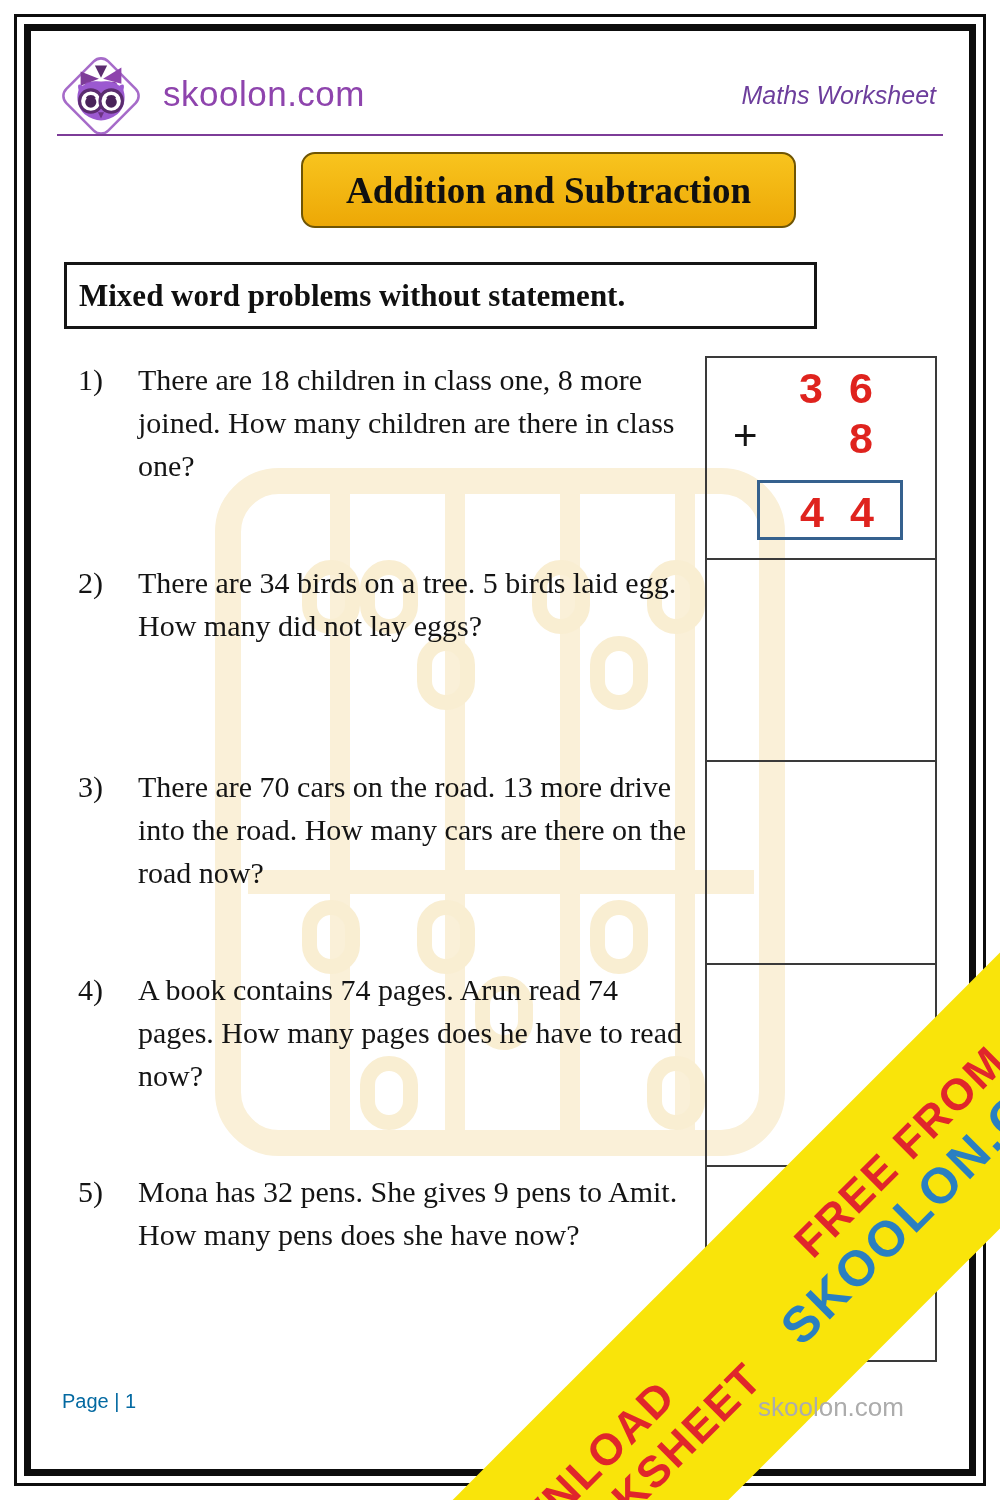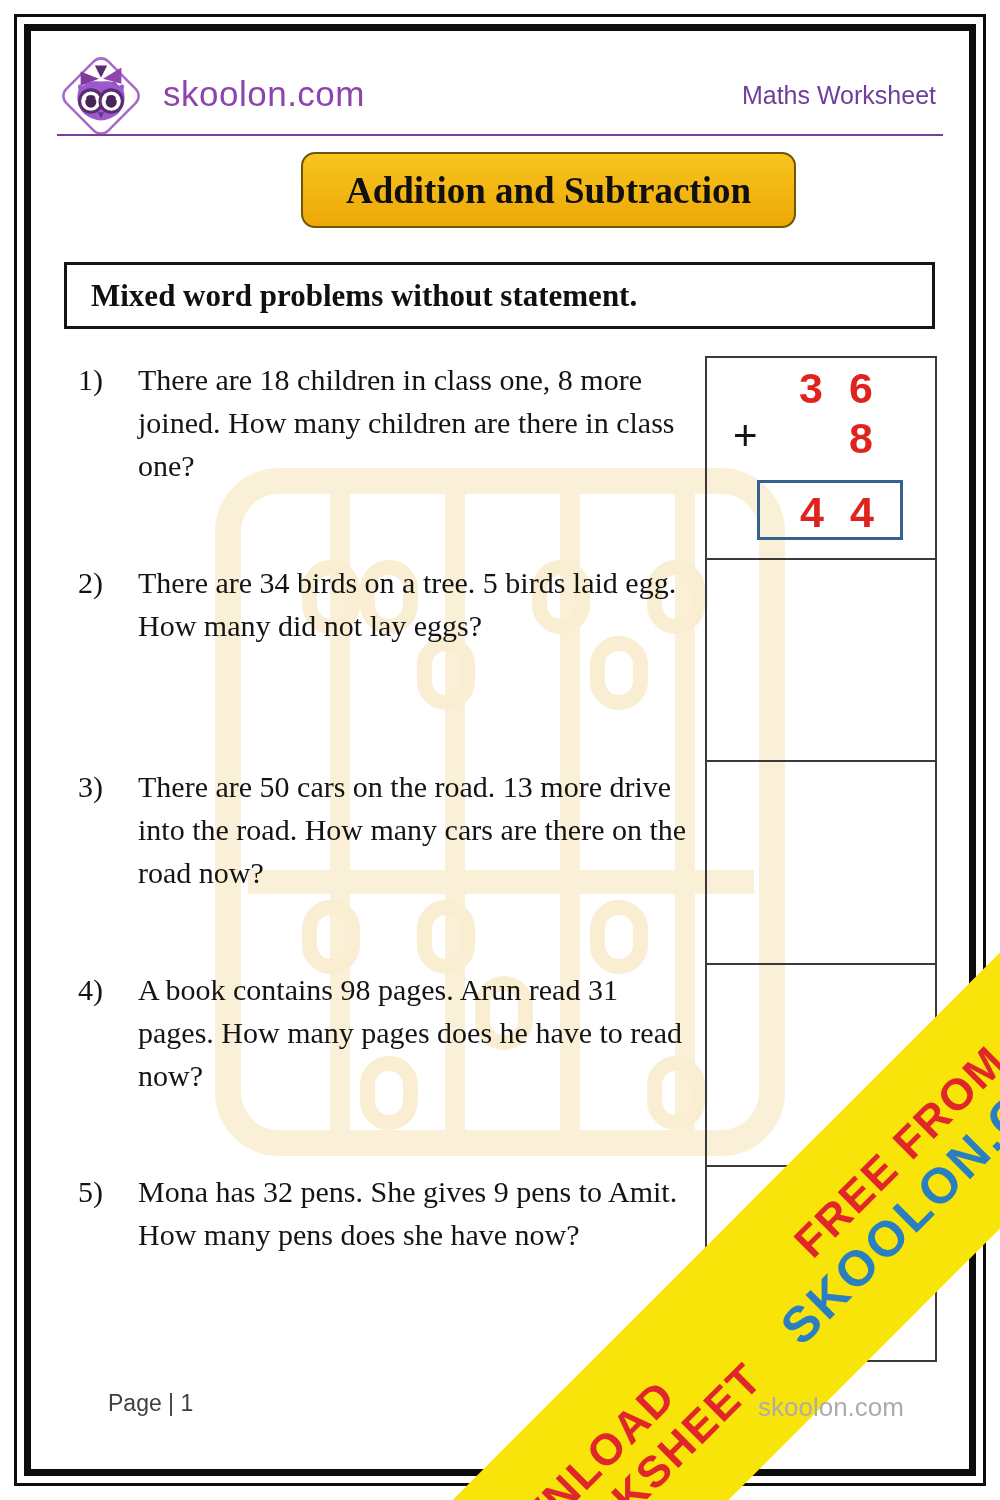--- a/index.html
+++ b/index.html
@@ -17,37 +17,37 @@
   
   .wm { position:absolute; z-index:1; }
   .wm-frame { left:215px; top:468px; width:570px; height:688px; border:26px solid #faf0d8; border-radius:64px; }
   .wm-beam  { left:248px; top:870px; width:506px; height:24px; background:#faf0d8; }
   .wm-rod   { width:20px; background:#faf0d8; }
   .wm-bead  { width:58px; height:74px; border:15px solid #f9eed2; border-radius:30px; background:transparent; }
 
   
   .logo-box { position:absolute; left:50px; top:44px; width:102px; height:104px; z-index:5; }
   .brand { position:absolute; left:163px; top:74px; font-size:35px; color:#8e44ad; z-index:5; letter-spacing:0.5px; }
-  .sheet-type { position:absolute; left:0; top:81px; width:936px; text-align:right; font-size:25px; color:#6d3e9c; z-index:5; }
+  .sheet-type { position:absolute; left:0; top:81px; width:936px; text-align:right; font-size:25px; color:#6d3e9c; z-index:5;font-style:italic; }
   .hdr-rule { position:absolute; left:57px; top:134px; width:886px; height:2px; background:#7d3c98; z-index:5; }
 
   
   .title-banner {
     position:absolute; left:253px; top:152px; width:495px; height:76px; z-index:5;
     background:linear-gradient(#f8c41e, #eda806);
     border:2px solid #6f5504; border-radius:14px;
     display:flex; align-items:center; justify-content:center;
     font-family:"Liberation Serif", serif; font-weight:bold; font-size:37px; color:#101010;margin-left:48px;
   }
 
   
   .instruction {
-    position:absolute; left:64px; top:262px; width:871px; height:67px; z-index:5;
+    position:absolute; left:64px; top:262px; width:753px; height:67px; z-index:5;
     border:3px solid #151515; background:#fff;
-    display:flex; align-items:center; padding-left:24px;
+    display:flex; align-items:center; padding-left:12px;
     font-family:"Liberation Serif", serif; font-weight:bold; font-size:31px; color:#101010;
   }
 
   
   .q { position:absolute; left:0; z-index:5; font-family:"Liberation Serif", serif; font-size:30px; color:#141414; line-height:43px; }
   .q-num  { position:absolute; left:78px; top:0; }
   .q-text { position:absolute; left:138px; top:0; width:562px; }
   #q1 { top:358px; } #q2 { top:561px; } #q3 { top:765px; } #q4 { top:968px; } #q5 { top:1170px; }
 
   
@@ -59,21 +59,21 @@
   .digit { position:absolute; font-size:43px; font-weight:bold; color:#df231e; font-family:"Liberation Sans", sans-serif; }
   .plus-sign { position:absolute; left:26px; top:54px; font-size:42px; color:#141414; font-weight:normal; }
   .d-tt { left:92px; top:6px; }
   .d-to { left:142px; top:6px; }
   .d-ao { left:142px; top:56px; }
   .result-box { position:absolute; left:50px; top:122px; width:146px; height:60px; border:3px solid #35618e; }
   .d-rt { left:40px; top:5px; }
   .d-ro { left:90px; top:5px; }
 
   
-  .page-num { position:absolute; left:62px; top:1390px; font-size:23px; color:#404040; z-index:5;margin-left:46px; }
+  .page-num { position:absolute; left:62px; top:1390px; font-size:20px; color:#0369a1; z-index:5; }
   .footer-site { position:absolute; left:758px; top:1392px; font-size:26px; color:#acacac; z-index:30; }
 
   
   .ribbon {
     position:absolute; left:-10px; top:1203px; width:1600px; height:195px; z-index:20;
     background:#f9e40a; transform:rotate(-45deg);
     display:flex; align-items:center; justify-content:center;
   }
   .ribbon-inner { display:flex; gap:50px; align-items:center; transform:translateX(-55px); }
   .rb-block { text-align:center; }
@@ -140,25 +140,25 @@
 <div class="q" id="q1">
   <span class="q-num">1)</span>
   <div class="q-text">There are 18 children in class one, 8 more joined. How many children are there in class one?</div>
 </div>
 <div class="q" id="q2">
   <span class="q-num">2)</span>
   <div class="q-text">There are 34 birds on a tree. 5 birds laid egg. How many did not lay eggs?</div>
 </div>
 <div class="q" id="q3">
   <span class="q-num">3)</span>
-  <div class="q-text">There are 50 cars on the road. 13 more drive into the road. How many cars are there on the road now?</div>
+  <div class="q-text">There are 70 cars on the road. 13 more drive into the road. How many cars are there on the road now?</div>
 </div>
 <div class="q" id="q4">
   <span class="q-num">4)</span>
-  <div class="q-text">A book contains 98 pages. Arun read 31 pages. How many pages does he have to read now?</div>
+  <div class="q-text">A book contains 74 pages. Arun read 74 pages. How many pages does he have to read now?</div>
 </div>
 <div class="q" id="q5">
   <span class="q-num">5)</span>
   <div class="q-text">Mona has 32 pens. She gives 9 pens to Amit. How many pens does she have now?</div>
 </div>
 
 <div class="ans-col">
   <div class="ans-cell c1">
     <span class="digit d-tt">3</span>
     <span class="digit d-to">6</span>

